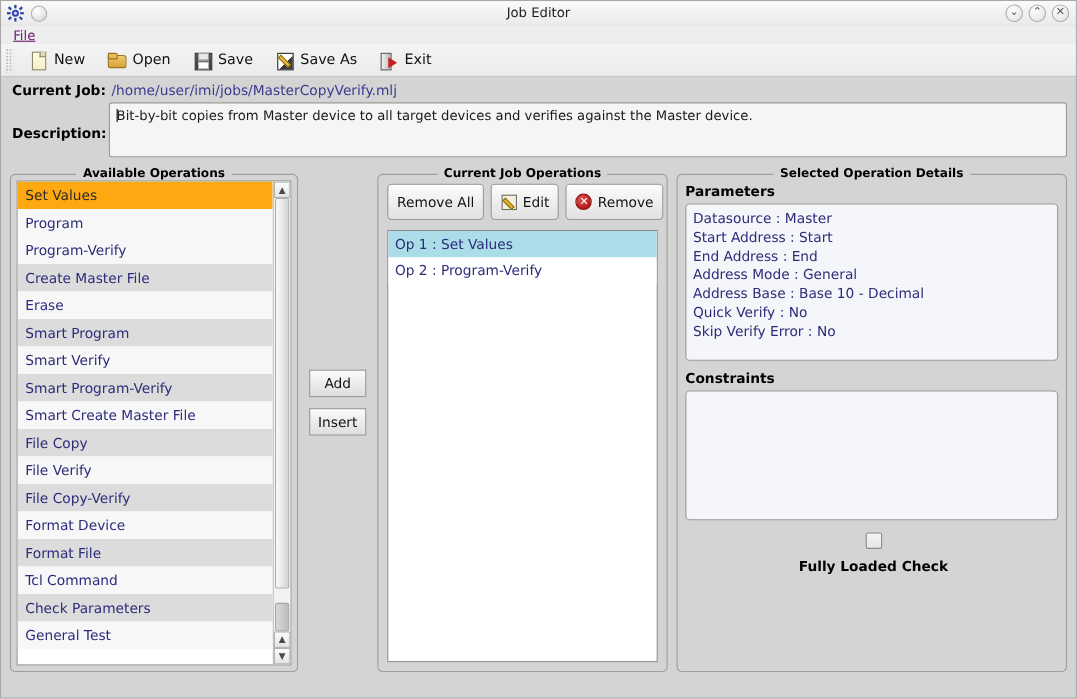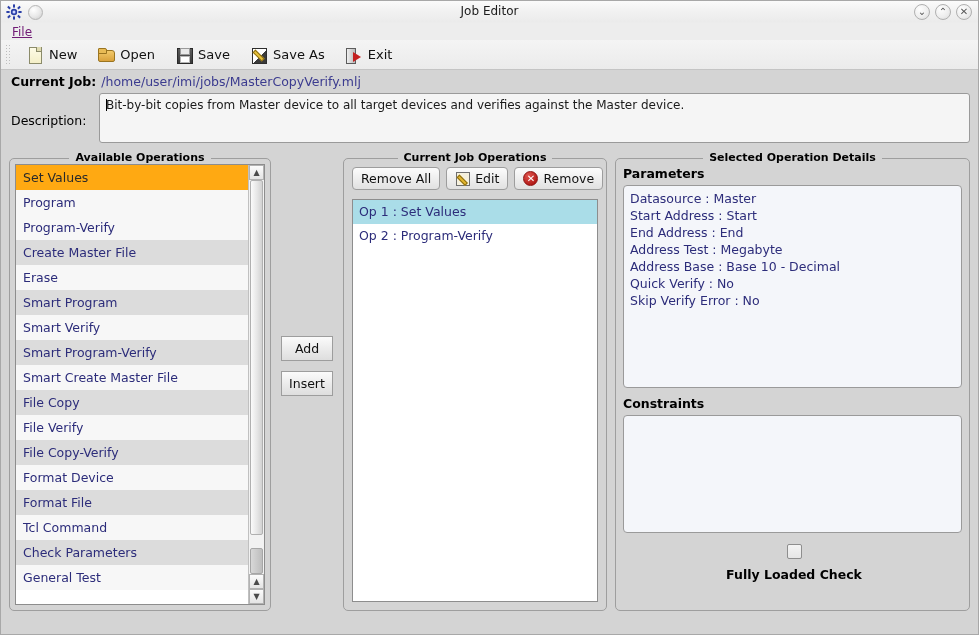--- a/index.html
+++ b/index.html
@@ -163,21 +163,21 @@
   }
   #jobline .lbl { font-weight: bold; color: #000; }
   #jobline .val { color: #3b3b8f; }
 
   
   #descrow {
     display: flex; align-items: flex-start;
     padding: 2px 8px 0 10px;
   }
   #desc-label {
-    font-weight: normal; font-size: 12.5px;
+    font-weight: bold; font-size: 12.5px;
     width: 88px; padding-top: 20px; flex: 0 0 88px;
   }
   #desc-box {
     flex: 1; height: 50px;
     background: #f5f5f5;
     border: 1px solid #9a9a9a;
     border-radius: 3px;
     padding: 4px 6px;
     font-size: 12px; color: #1a1a1a;
     position: relative;
@@ -284,21 +284,21 @@
     font-size: 12.5px; color: #111;
     display: flex; align-items: center; justify-content: center;
   }
 
   
   #mid-panel { width: 264px; flex: 0 0 264px; }
   #cjo-inner { position: absolute; left: 8px; top: 8px; right: 8px; bottom: 8px;
                display: flex; flex-direction: column; }
   #cjo-btnrow { display: flex; gap: 6px; margin-bottom: 9px; }
   .cjo-btn {
-    height: 23px; padding: 0 8px;
+    height: 33px; padding: 0 8px;
     background: linear-gradient(to bottom,#fcfcfc,#ededed 55%,#e1e1e1);
     border: 1px solid #9d9d9d;
     border-radius: 4px;
     display: flex; align-items: center; justify-content: center; gap: 5px;
     font-size: 12.5px; color: #111;
     white-space: nowrap;
   }
   .mini-ico { width: 15px; height: 15px; position: relative; flex: 0 0 15px; }
   .ico-edit::before {
     content: ""; position: absolute; left: 1px; top: 1px;
@@ -335,21 +335,21 @@
 
   
   #right-panel { flex: 1; margin-left: 8px; }
   #sod-inner { position: absolute; left: 7px; top: 7px; right: 7px; bottom: 7px;
                display: flex; flex-direction: column; }
   .sod-head {
     font-weight: bold; font-size: 12.5px; color: #000;
     margin: 0 0 4px 0;
   }
   #params-box {
-    height: 203px;
+    height: 143px;
     background: #f4f6fa;
     border: 1px solid #9a9a9a;
     border-radius: 4px;
     padding: 4px 6px;
     overflow: hidden;
   }
   .param-line {
     font-size: 12.5px; color: #2c2c7a;
     line-height: 17px;
     white-space: nowrap;
@@ -508,21 +508,21 @@
     </div>
 
     <div class="groupbox" id="right-panel">
       <div class="gb-title"><span>Selected Operation Details</span></div>
       <div id="sod-inner">
         <div class="sod-head">Parameters</div>
         <div id="params-box">
             <div class="param-line">Datasource : Master</div>
             <div class="param-line">Start Address : Start</div>
             <div class="param-line">End Address : End</div>
-            <div class="param-line">Address Test : Megabyte</div>
+            <div class="param-line">Address Mode : General</div>
             <div class="param-line">Address Base : Base 10 - Decimal</div>
             <div class="param-line">Quick Verify : No</div>
             <div class="param-line">Skip Verify Error : No</div>
           </div>
         <div class="sp8"></div>
         <div class="sod-head">Constraints</div>
         <div id="constraints-box"></div>
         <div id="flc-row">
           <span class="chk"></span>
           <span id="flc-label">Fully Loaded Check</span>

